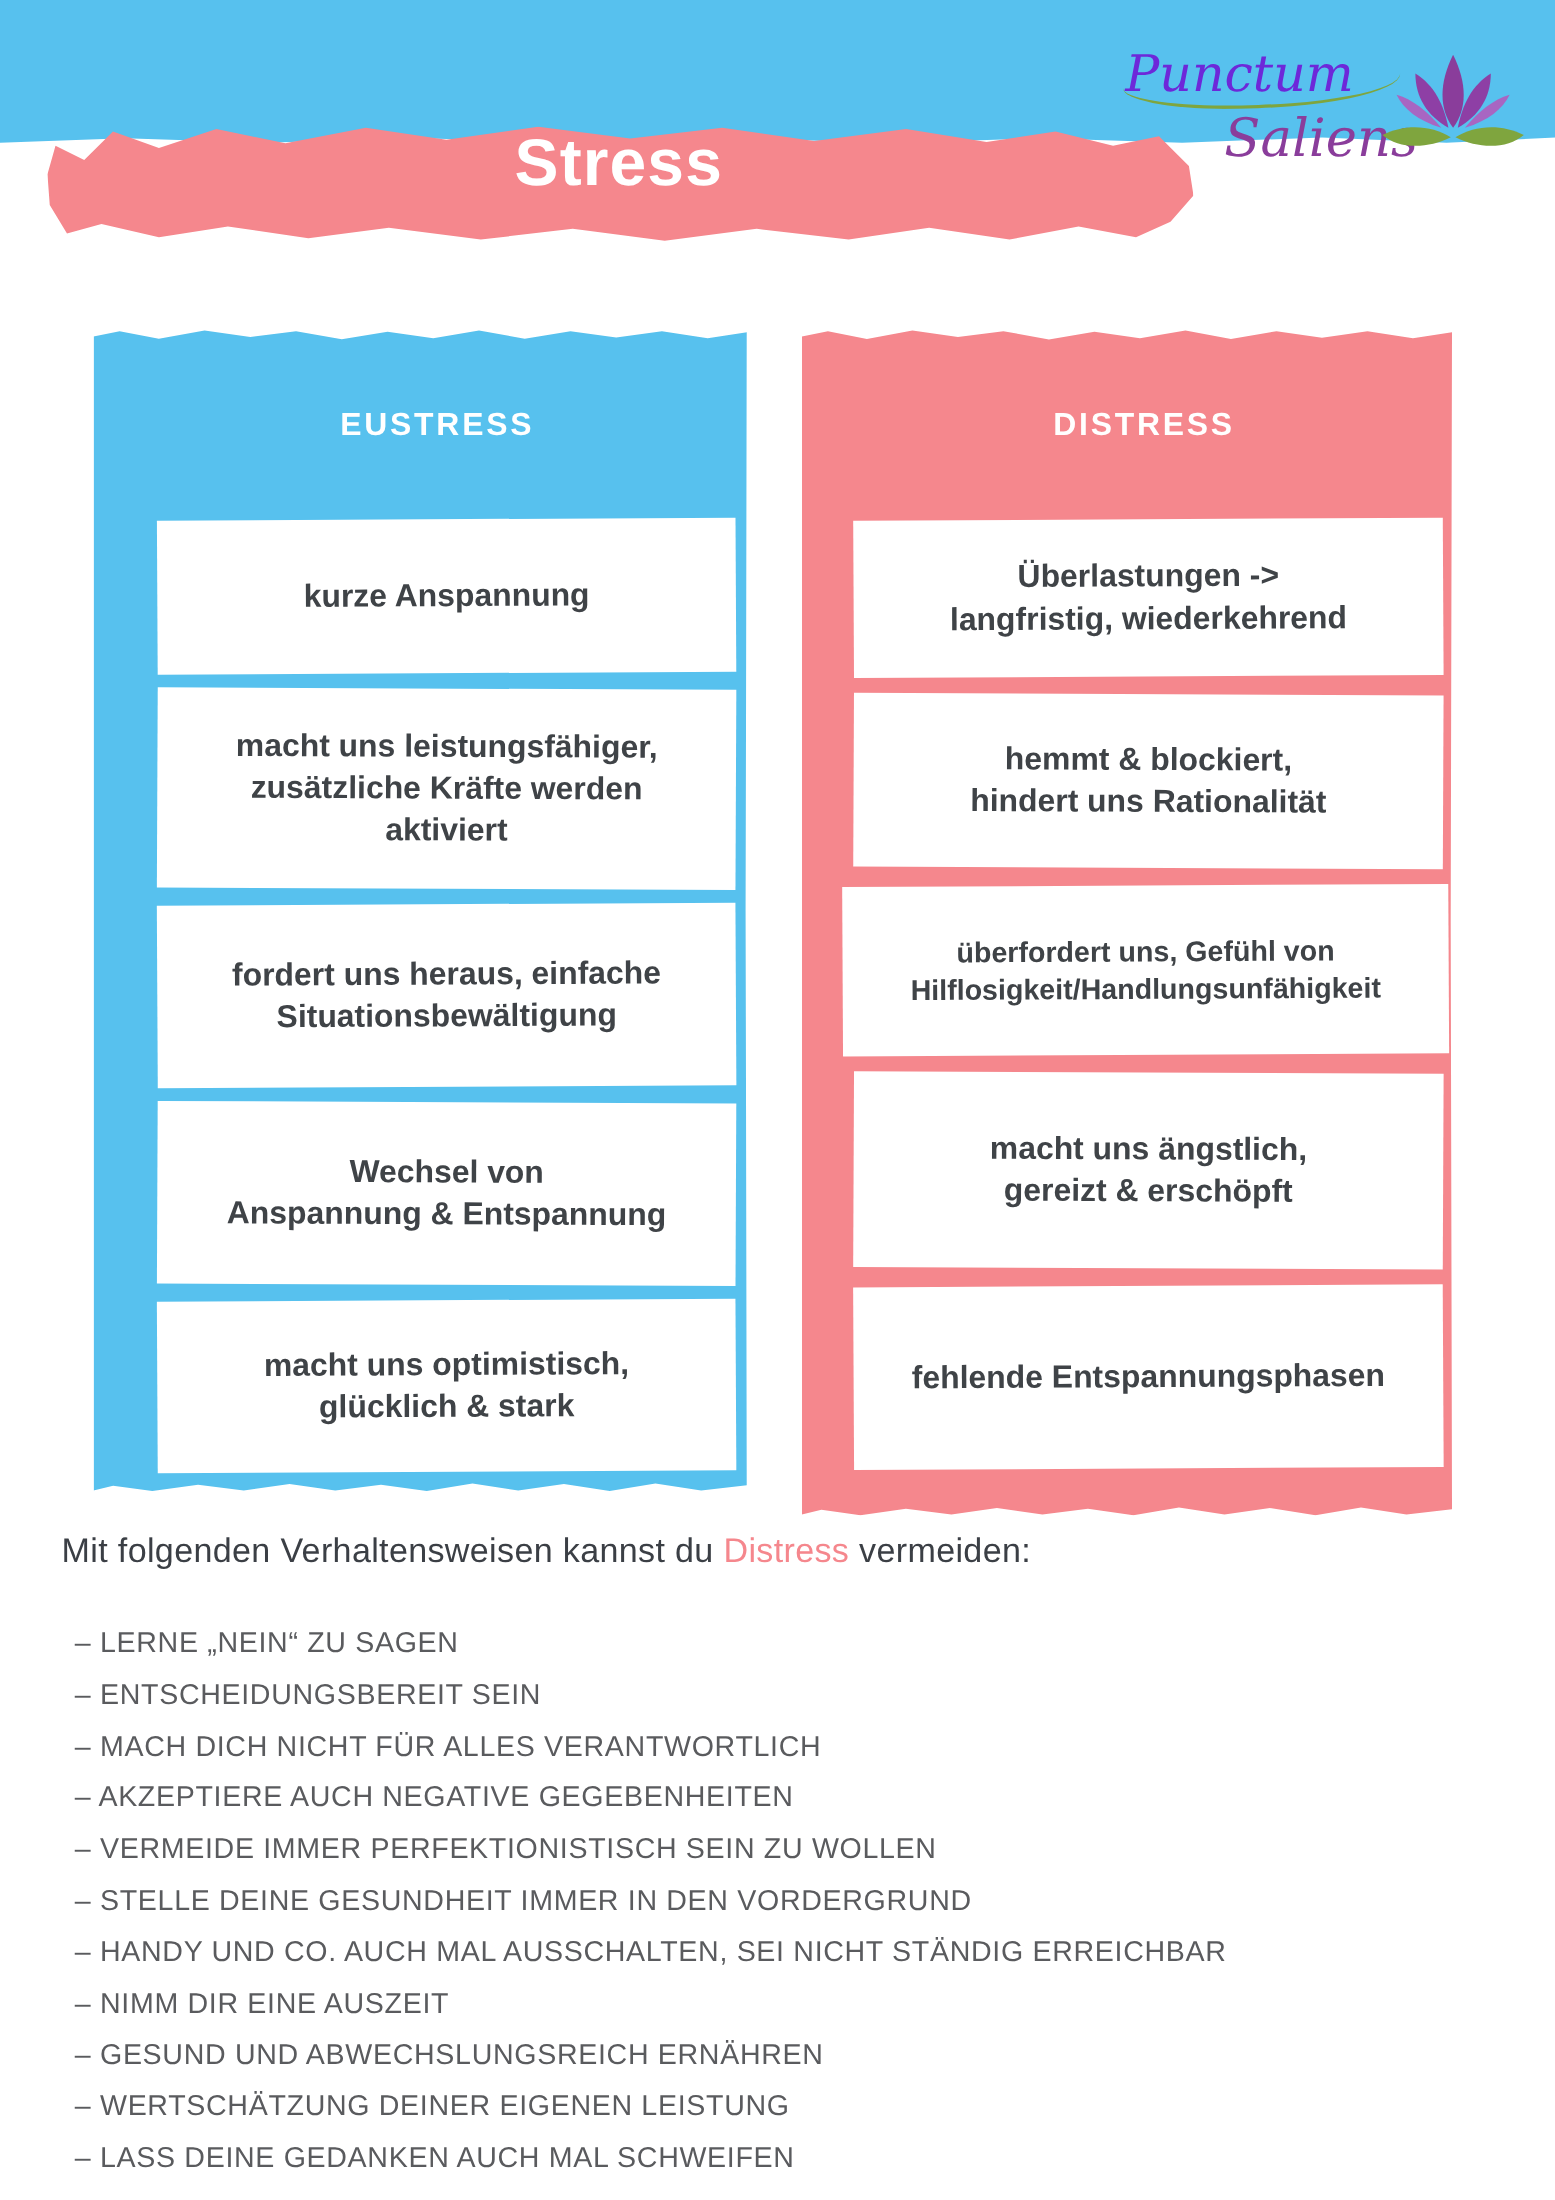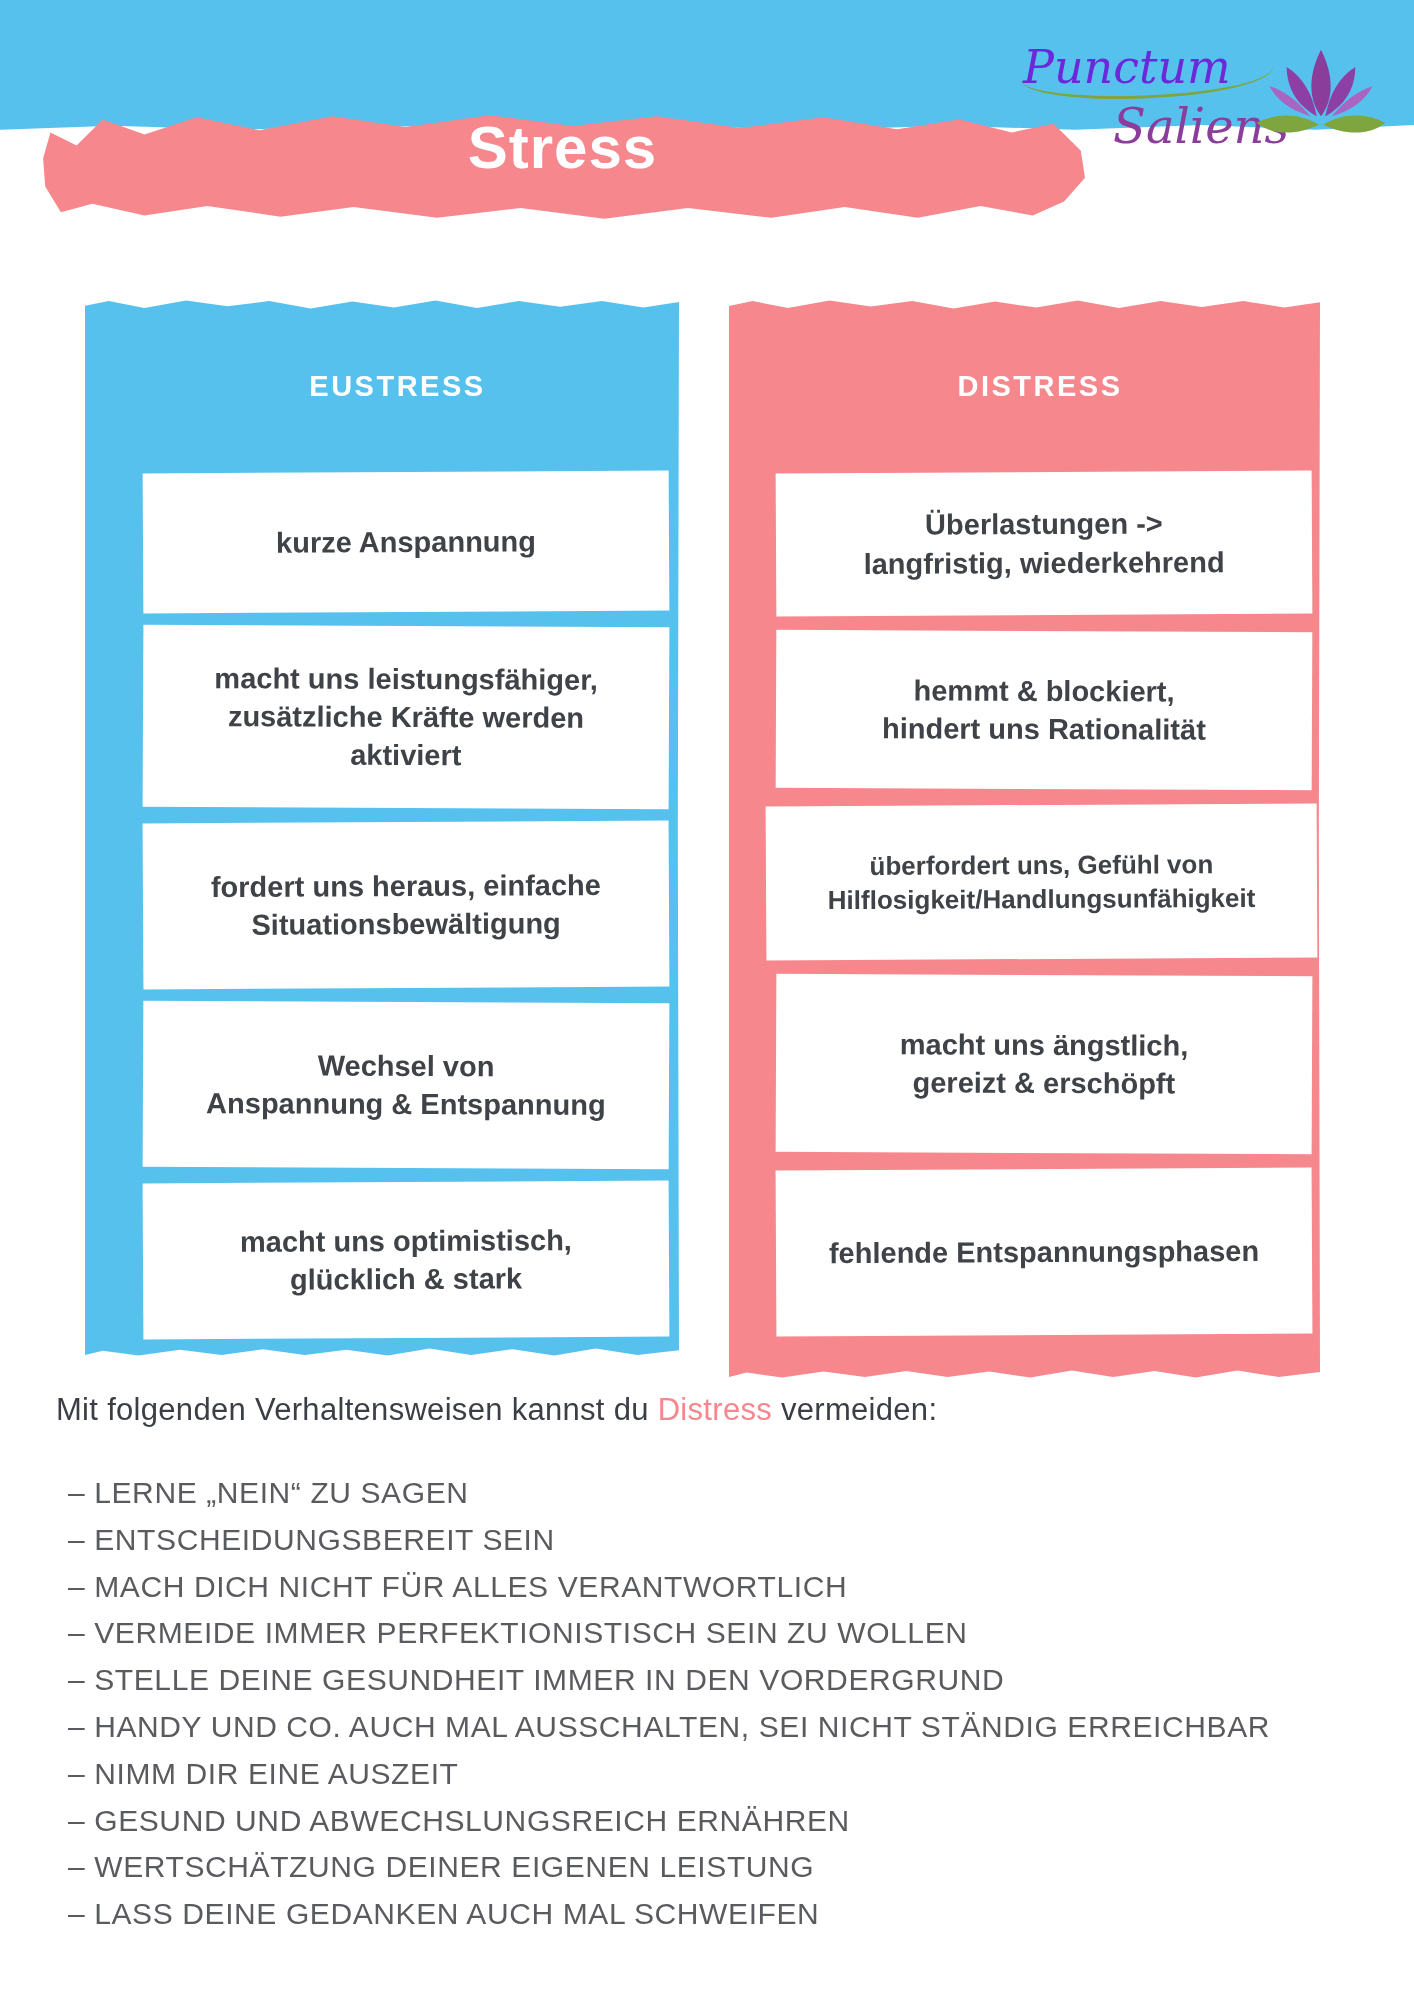--- a/index.html
+++ b/index.html
@@ -90,21 +90,21 @@
   
   .advice{position:absolute;left:56px;top:1392px;width:1310px;}
   .advice h2{
     margin:0;font-size:31px;font-weight:400;color:#3B3F45;letter-spacing:0.3px;
   }
   .advice .hl{color:#F5878D;}
   .advice ul{
     list-style:none;margin:42px 0 0 0;padding:0 0 0 12px;
   }
   .advice li{
-    font-size:30px;line-height:46.8px;color:#5A5B5E;letter-spacing:0.6px;
+    font-size:26px;line-height:46.8px;color:#5A5B5E;letter-spacing:0.6px;
   }
 </style>
 </head>
 <body>
 
 <div class="page">
 
   <div class="blue-band"></div>
   <div class="title-banner">
     <h1>Stress</h1>
@@ -151,20 +151,21 @@
 gereizt &amp; erschöpft</div>
     <div class="box">fehlende Entspannungsphasen</div>
   </div>
 
   <section class="advice">
     <h2><span>Mit folgenden Verhaltensweisen kannst du </span><span class="hl">Distress</span><span> vermeiden:</span></h2>
     <ul>
       <li>– LERNE „NEIN“ ZU SAGEN</li>
       <li>– ENTSCHEIDUNGSBEREIT SEIN</li>
       <li>– MACH DICH NICHT FÜR ALLES VERANTWORTLICH</li>
+      <li>– AKZEPTIERE AUCH NEGATIVE GEGEBENHEITEN</li>
       <li>– VERMEIDE IMMER PERFEKTIONISTISCH SEIN ZU WOLLEN</li>
       <li>– STELLE DEINE GESUNDHEIT IMMER IN DEN VORDERGRUND</li>
       <li>– HANDY UND CO. AUCH MAL AUSSCHALTEN, SEI NICHT STÄNDIG ERREICHBAR</li>
       <li>– NIMM DIR EINE AUSZEIT</li>
       <li>– GESUND UND ABWECHSLUNGSREICH ERNÄHREN</li>
       <li>– WERTSCHÄTZUNG DEINER EIGENEN LEISTUNG</li>
       <li>– LASS DEINE GEDANKEN AUCH MAL SCHWEIFEN</li>
     </ul>
   </section>
 

